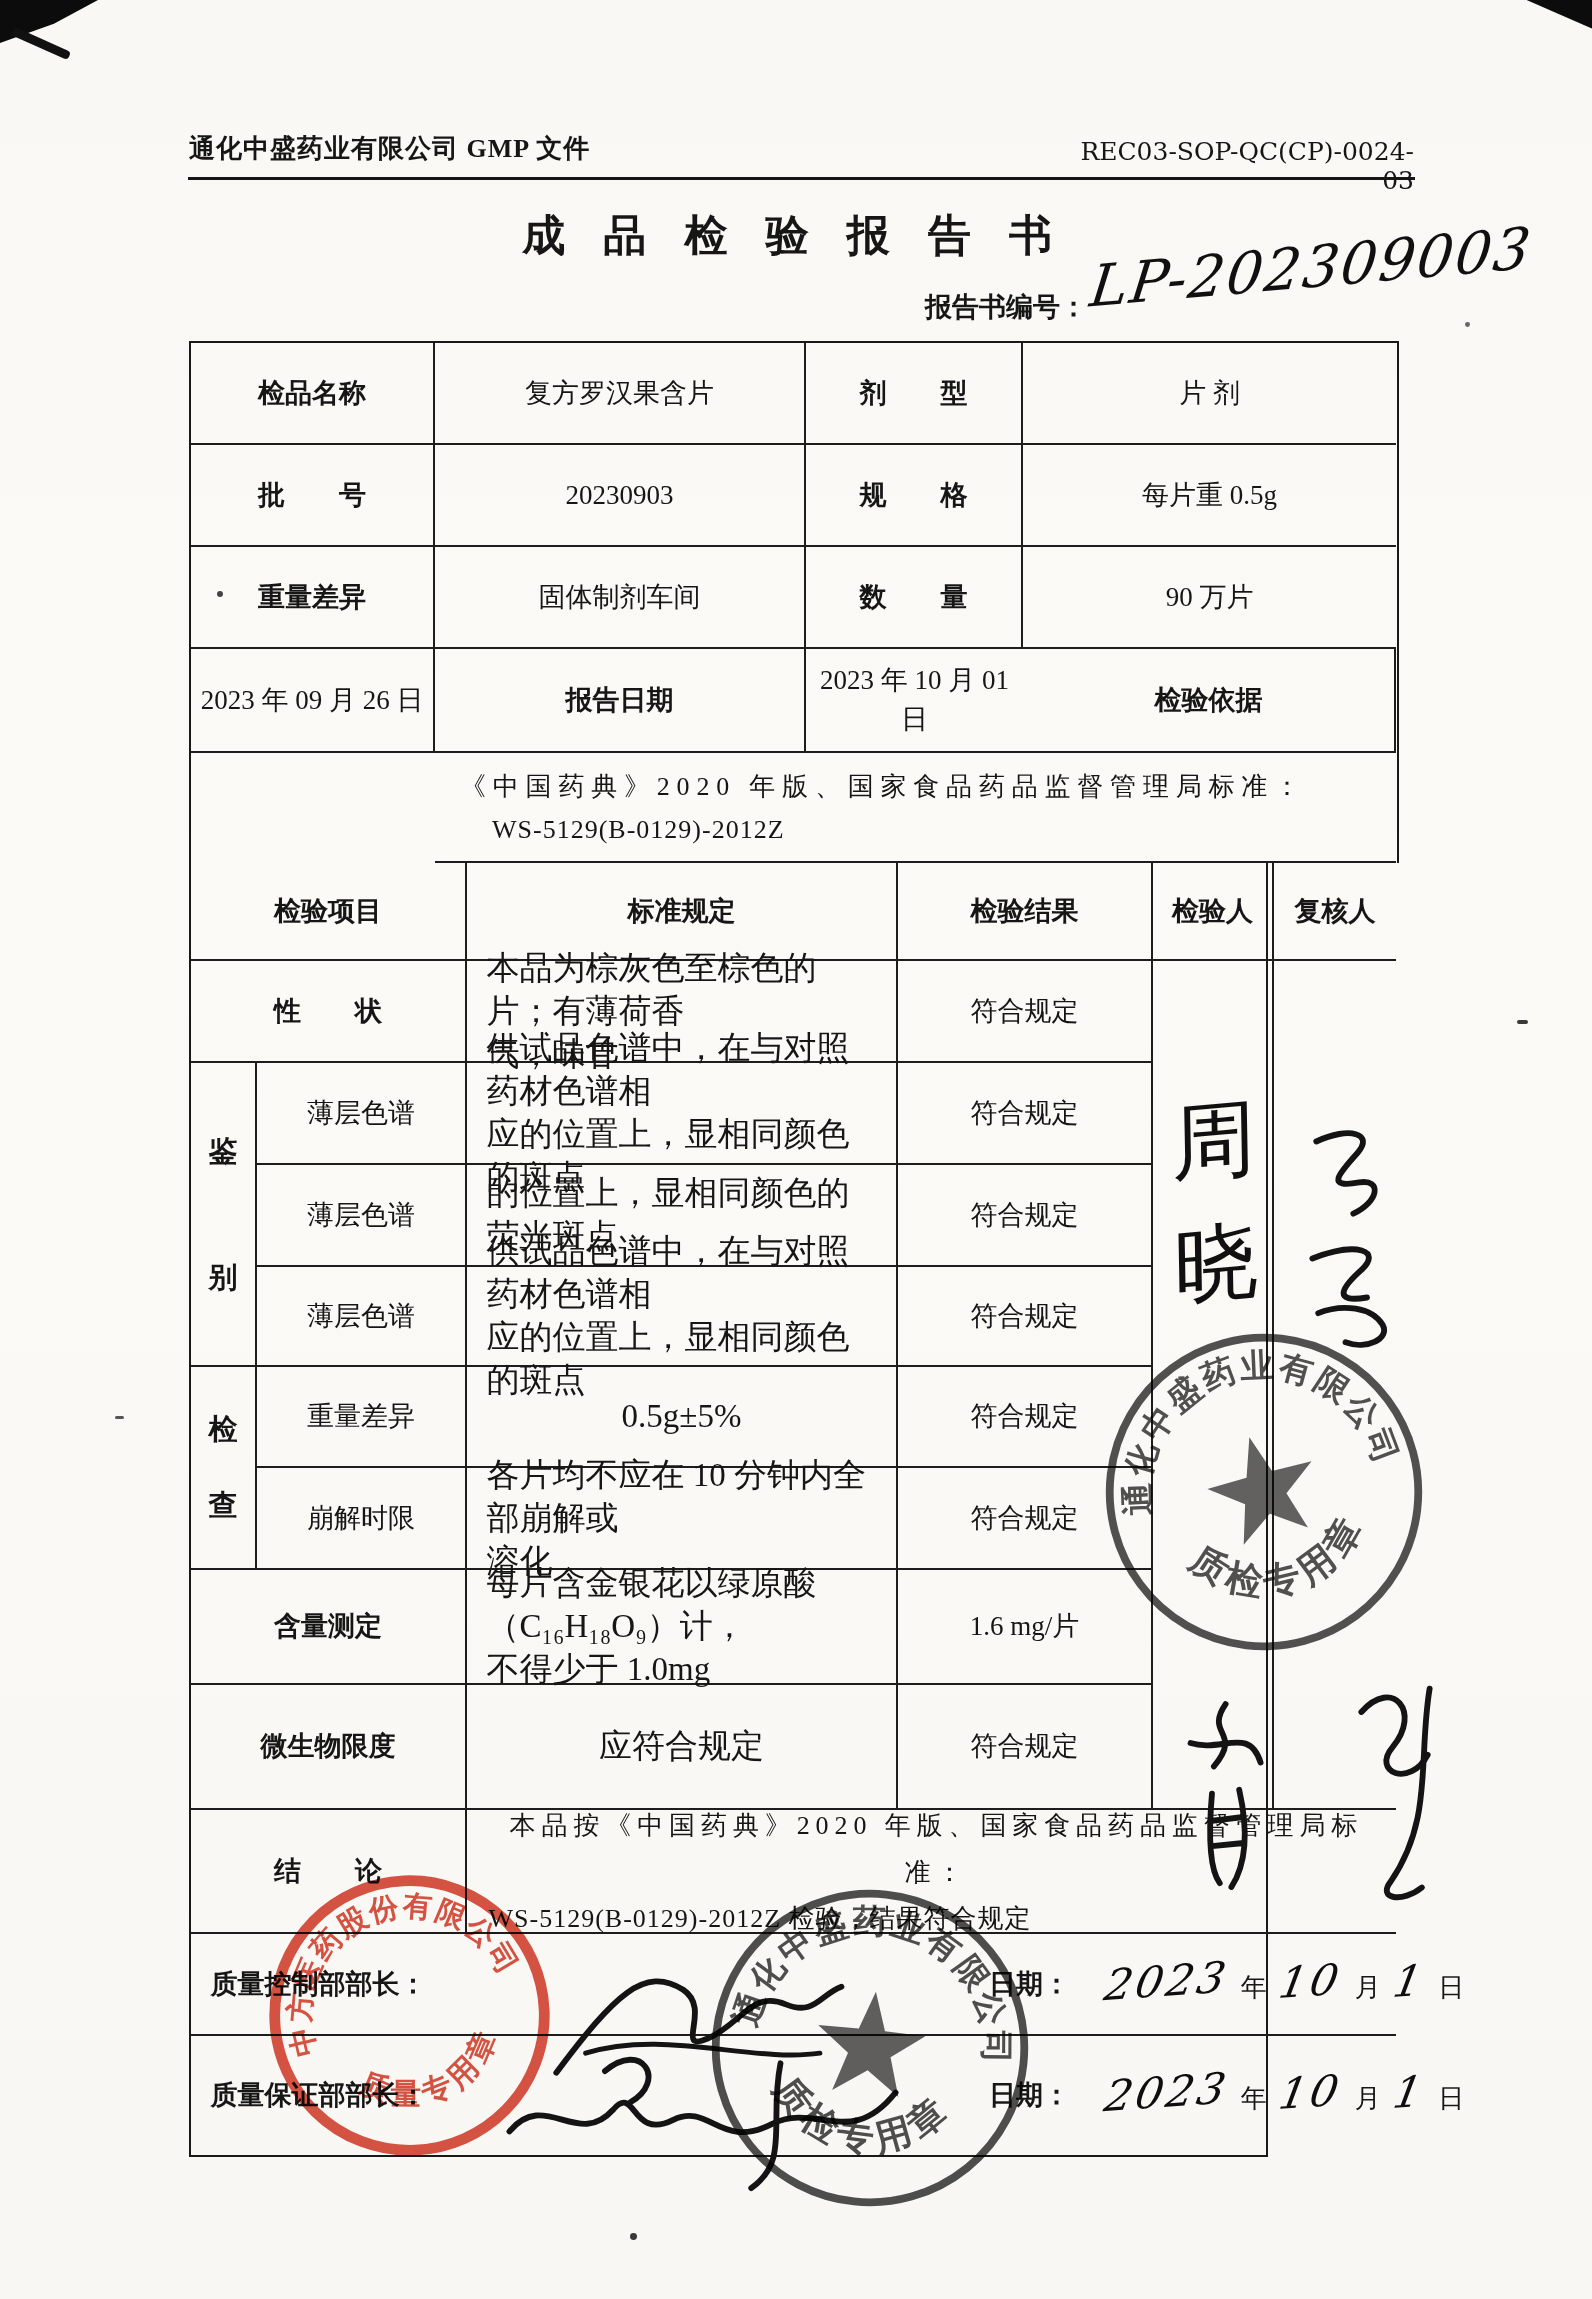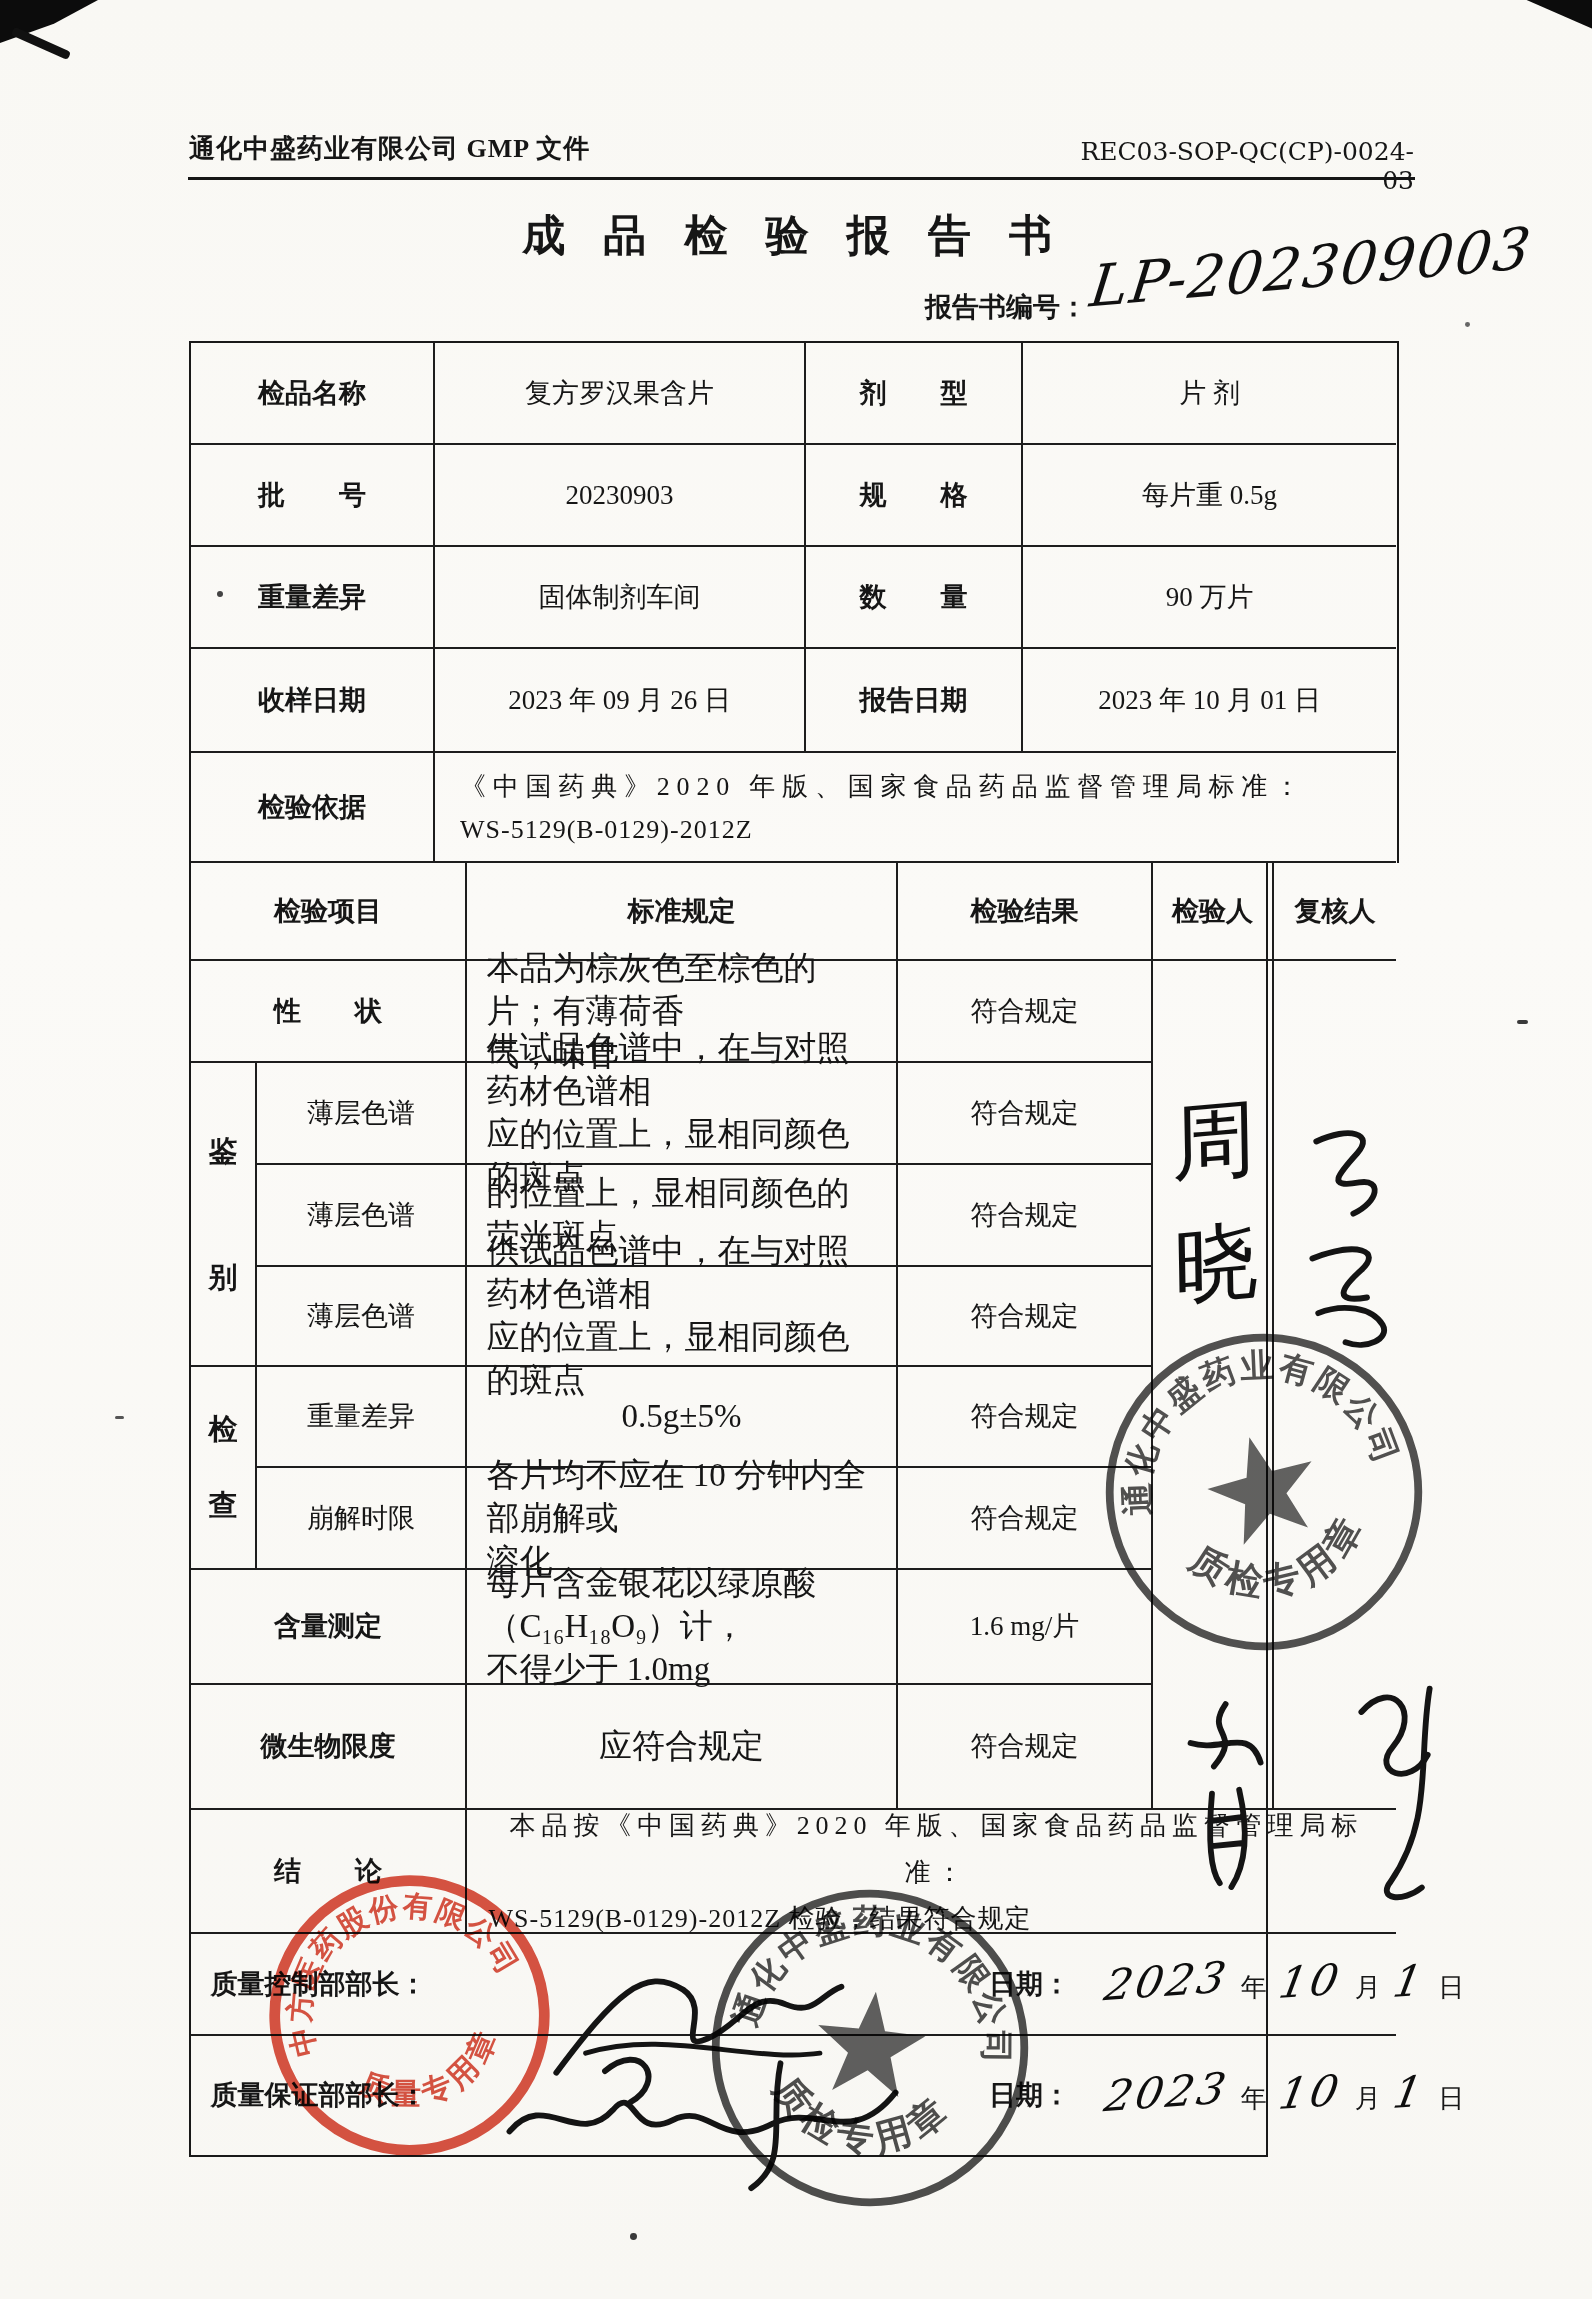--- a/index.html
+++ b/index.html
@@ -41,21 +41,21 @@
   }
   .cell.last-col{border-right:none;}
   .cell.no-bottom{border-bottom:none;}
   .cell.std{flex-direction:column;align-items:flex-start;justify-content:center;
     padding:5.9px 13.7px 5.9px 19.5px;font-size:33px;line-height:43px;text-align:left;}
   .cell.std.center-std{align-items:center;text-align:center;padding-left:13.7px;}
   .cell.vlabel{flex-direction:column;justify-content:space-around;padding:25px 0;font-size:29px;font-weight:600;}
   .cell.head{font-weight:600;}
   .basis{flex-direction:column;align-items:flex-start;justify-content:center;padding:3.9px 11.7px 3.9px 25px;}
   .basis .l1{font-size:26px;letter-spacing:6.8px;line-height:45px;}
-  .basis .l2{font-size:26px;letter-spacing:1px;line-height:41px;}
+  .basis .l2{font-size:26px;letter-spacing:1px;line-height:41px;margin-left:32px;}
   .concl{flex-direction:column;align-items:flex-start;justify-content:center;padding:3.9px 11.7px 3.9px 21.5px;}
   .concl .l1{font-size:26px;letter-spacing:5.9px;line-height:47px;}
   .concl .l2{font-size:26px;letter-spacing:1px;line-height:45px;}
   .signoff{justify-content:flex-start;padding-left:19.5px;font-size:27px;font-weight:600;}
   .date-label{position:absolute;left:798px;font-weight:600;}
   .date-line{position:absolute;left:915px;display:flex;align-items:baseline;font-weight:400;}
   .hand{font-family:"DejaVu Serif",serif;font-style:italic;font-size:43px;transform:skewX(-14deg) rotate(-4deg);letter-spacing:2.9px;color:#0e0e0e;}
   .unit{font-size:26px;margin:0 13.7px 0 13.7px;font-weight:400;}
   
   .examiner-name{
@@ -89,21 +89,20 @@
   <div class="cell head">批　　号</div>
   <div class="cell">20230903</div>
   <div class="cell head">规　　格</div>
   <div class="cell last-col">每片重 0.5g</div>
 
   <div class="cell head">重量差异</div>
   <div class="cell">固体制剂车间</div>
   <div class="cell head">数　　量</div>
   <div class="cell last-col">90 万片</div>
 
-  <div class="cell head">收样日期</div>
   <div class="cell">2023 年 09 月 26 日</div>
   <div class="cell head">报告日期</div>
   <div class="cell last-col">2023 年 10 月 01 日</div>
 
   <div class="cell head">检验依据</div>
   <div class="cell basis last-col" style="grid-column:2/5;">
     <div class="l1">《中国药典》2020 年版、国家食品药品监督管理局标准：</div>
     <div class="l2">WS-5129(B-0129)-2012Z</div>
   </div>
 </div>

